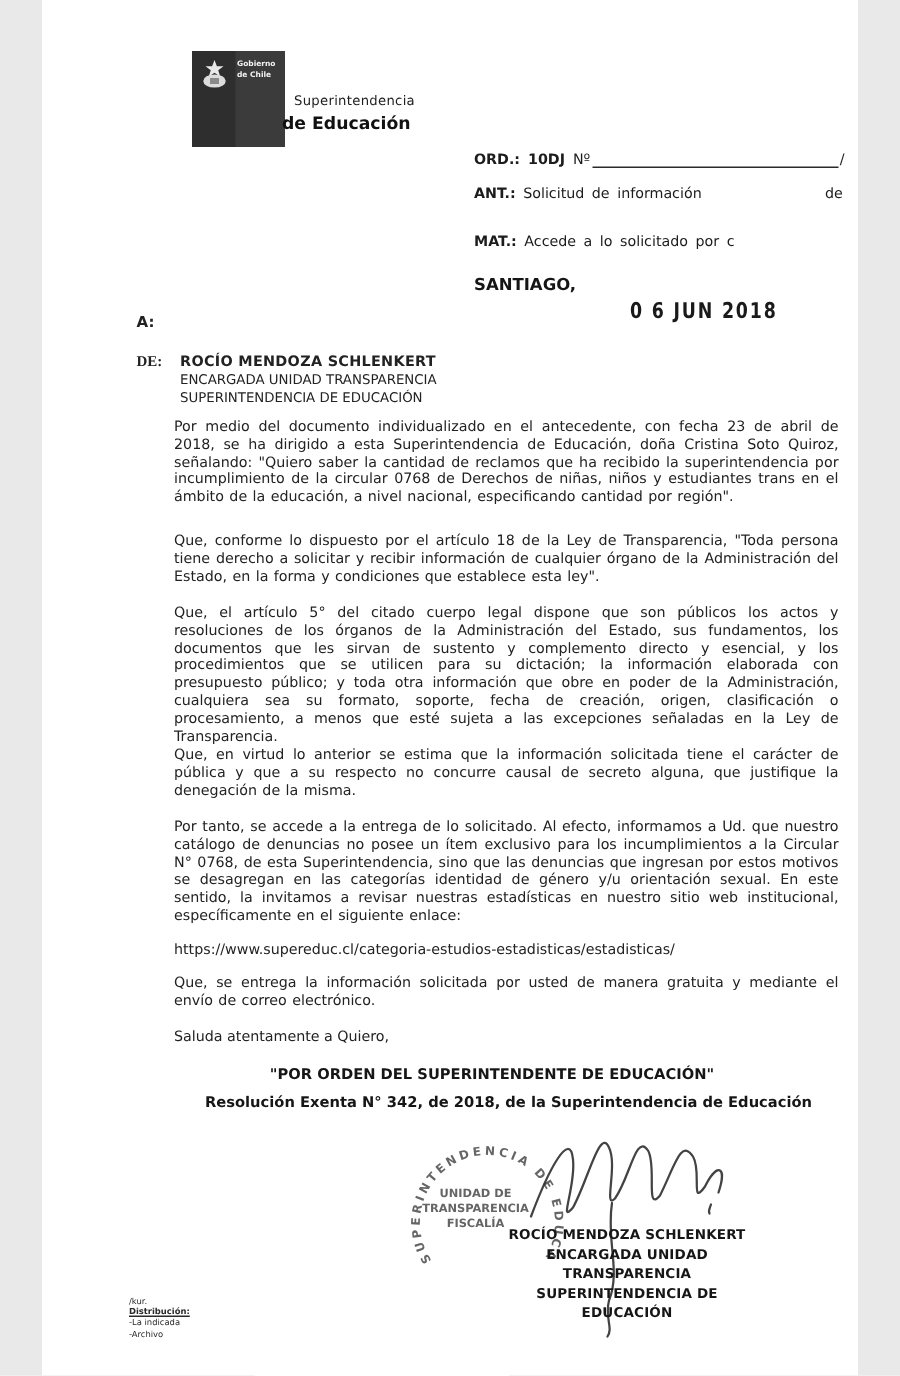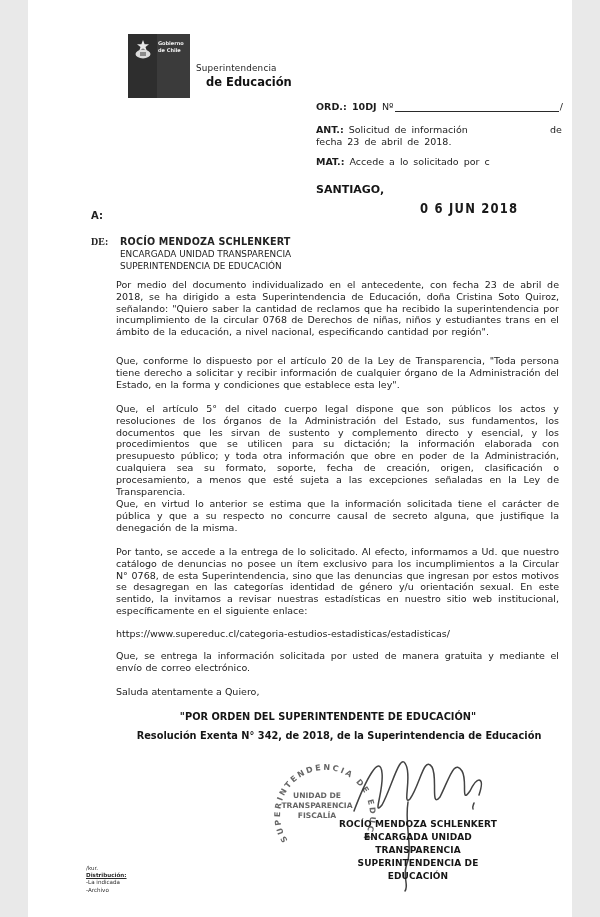--- a/index.html
+++ b/index.html
@@ -9,21 +9,21 @@
     font-family:"DejaVu Sans","Liberation Sans",sans-serif;
     color:#222;
   }
   .abs{position:absolute;}
   
   .logo-block{left:100px; top:34px; width:62px; height:64px; background:#2e2e2e;}
   .logo-right{position:absolute; right:0; top:0; width:33px; height:100%; background:#3b3b3b;}
   .gov-text{position:absolute; left:30px; top:6px; color:#f2f2f2; font-size:5px; font-weight:bold; line-height:6.5px;}
   .emblem{position:absolute; left:3px; top:5px;}
   .org-line1{left:168px; top:63px; font-size:8.8px; color:#1d1d1d; letter-spacing:.2px;}
-  .org-line2{left:178px; top:75px; font-size:11.5px; font-weight:bold; color:#111;}
+  .org-line2{left:160px; top:75px; font-size:11.5px; font-weight:bold; color:#111;}
   
   .ref-row{left:288px; width:247px; font-size:9.5px; color:#1c1c1c; word-spacing:2px;}
   .ord-row{top:101px; display:flex; align-items:flex-end;}
   .ord-label{font-weight:bold; white-space:pre;}
   .blank-line{flex:1; border-bottom:1.2px solid #2a2a2a; height:10px; margin:0 1px;}
   .ant1{top:124px;}
   .ant-de{position:absolute; left:234px; top:0;}
   .ant2{top:136px;}
   .mat{top:156px;}
   .lbl{font-weight:bold;}
@@ -82,35 +82,34 @@
   <div class="abs ref-row ord-row">
     <span class="ord-label">ORD.: 10DJ </span>
     <span>Nº</span>
     <span class="blank-line"></span>
     <span>/</span>
   </div>
   <div class="abs ref-row ant1">
     <span class="lbl">ANT.:</span><span> Solicitud de información</span>
     <span class="ant-de">de</span>
   </div>
-  <div class="abs ref-row ant2">fecha 23 de abril de 2018.</div>
   <div class="abs ref-row mat">
     <span class="lbl">MAT.:</span><span> Accede a lo solicitado por c</span>
   </div>
   <div class="abs city">SANTIAGO,</div>
 
   <div class="abs to-label">A:</div>
   <div class="abs date-stamp">0 6 JUN 2018</div>
   <div class="abs from-label">DE:</div>
   <div class="abs from-name">ROCÍO MENDOZA SCHLENKERT</div>
   <div class="abs from-title">ENCARGADA UNIDAD TRANSPARENCIA</div>
   <div class="abs from-org">SUPERINTENDENCIA DE EDUCACIÓN</div>
 
   <div class="abs para p1">Por medio del documento individualizado en el antecedente, con fecha 23 de abril de 2018, se ha dirigido a esta Superintendencia de Educación, doña Cristina Soto Quiroz, señalando: "Quiero saber la cantidad de reclamos que ha recibido la superintendencia por incumplimiento de la circular 0768 de Derechos de niñas, niños y estudiantes trans en el ámbito de la educación, a nivel nacional, especificando cantidad por región".</div>
-  <div class="abs para p2">Que, conforme lo dispuesto por el artículo 20 de la Ley de Transparencia, "Toda persona tiene derecho a solicitar y recibir información de cualquier órgano de la Administración del Estado, en la forma y condiciones que establece esta ley".</div>
+  <div class="abs para p2">Que, conforme lo dispuesto por el artículo 18 de la Ley de Transparencia, "Toda persona tiene derecho a solicitar y recibir información de cualquier órgano de la Administración del Estado, en la forma y condiciones que establece esta ley".</div>
   <div class="abs para p3">Que, el artículo 5° del citado cuerpo legal dispone que son públicos los actos y resoluciones de los órganos de la Administración del Estado, sus fundamentos, los documentos que les sirvan de sustento y complemento directo y esencial, y los procedimientos que se utilicen para su dictación; la información elaborada con presupuesto público; y toda otra información que obre en poder de la Administración, cualquiera sea su formato, soporte, fecha de creación, origen, clasificación o procesamiento, a menos que esté sujeta a las excepciones señaladas en la Ley de Transparencia.</div>
   <div class="abs para p4">Que, en virtud lo anterior se estima que la información solicitada tiene el carácter de pública y que a su respecto no concurre causal de secreto alguna, que justifique la denegación de la misma.</div>
   <div class="abs para p5">Por tanto, se accede a la entrega de lo solicitado. Al efecto, informamos a Ud. que nuestro catálogo de denuncias no posee un ítem exclusivo para los incumplimientos a la Circular N° 0768, de esta Superintendencia, sino que las denuncias que ingresan por estos motivos se desagregan en las categorías identidad de género y/u orientación sexual. En este sentido, la invitamos a revisar nuestras estadísticas en nuestro sitio web institucional, específicamente en el siguiente enlace:</div>
   <div class="abs link-line">https://www.supereduc.cl/categoria-estudios-estadisticas/estadisticas/</div>
   <div class="abs para p6">Que, se entrega la información solicitada por usted de manera gratuita y mediante el envío de correo electrónico.</div>
   <div class="abs salutation">Saluda atentamente a Quiero,</div>
   <div class="abs by-order">"POR ORDEN DEL SUPERINTENDENTE DE EDUCACIÓN"</div>
   <div class="abs resolution">Resolución Exenta N° 342, de 2018, de la Superintendencia de Educación</div>
 
   <div class="abs stamp">

